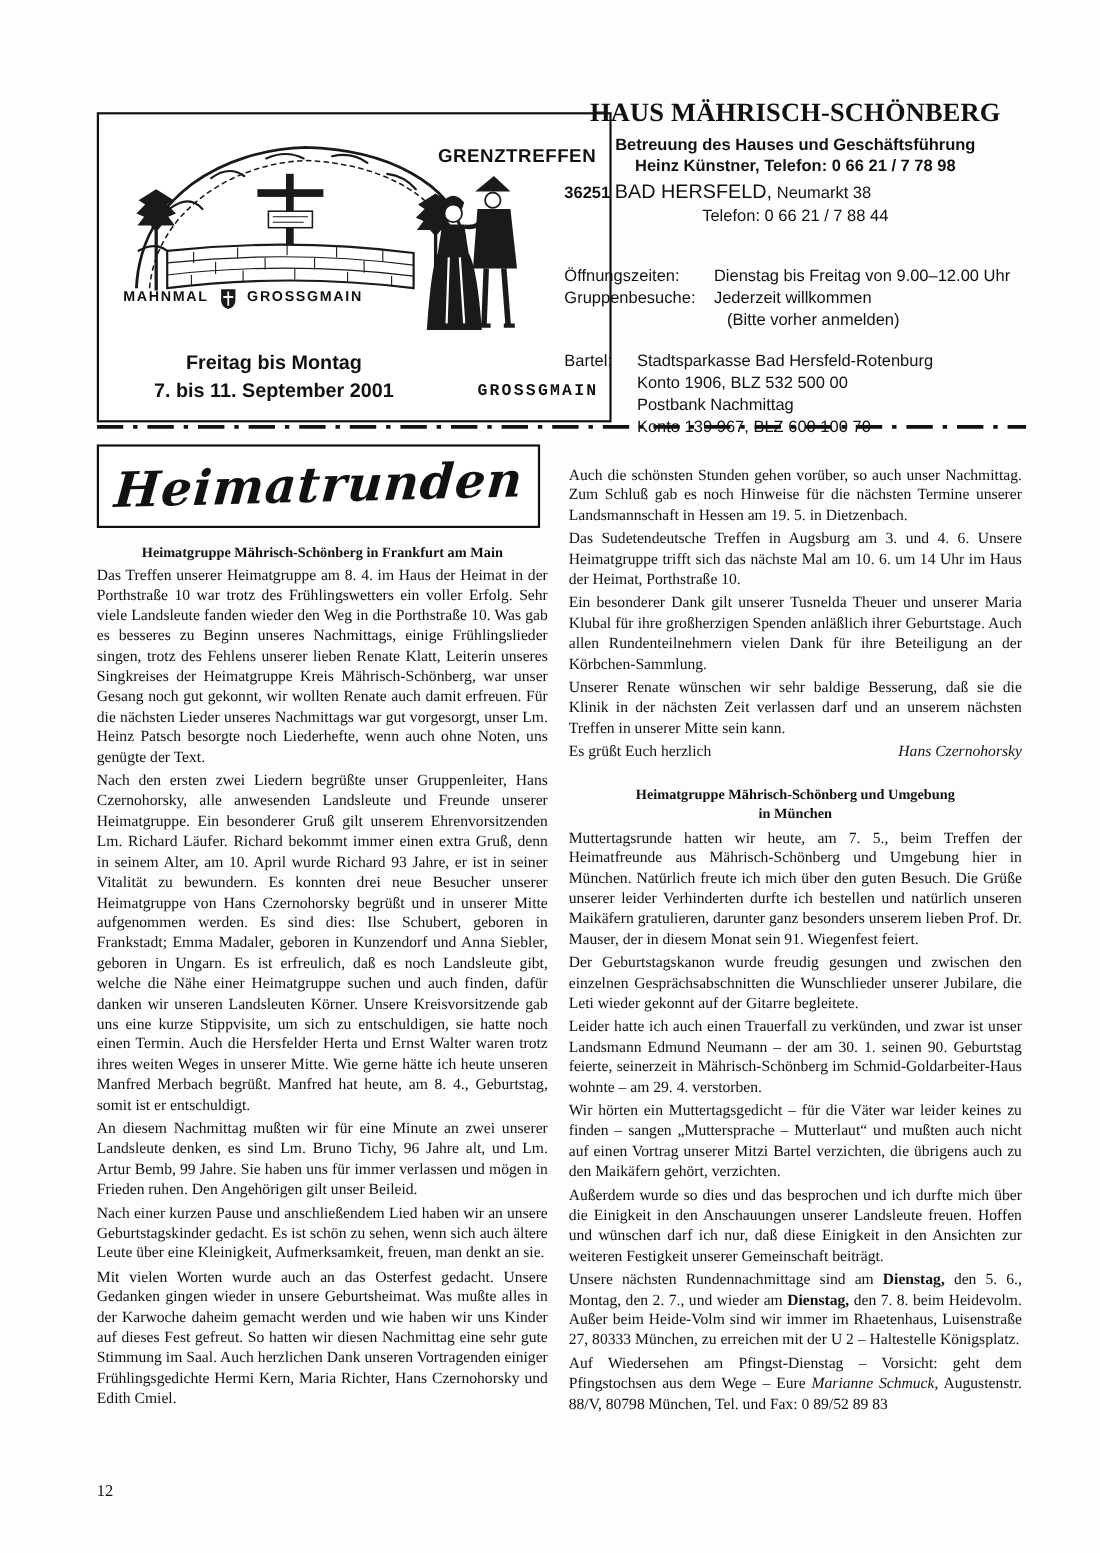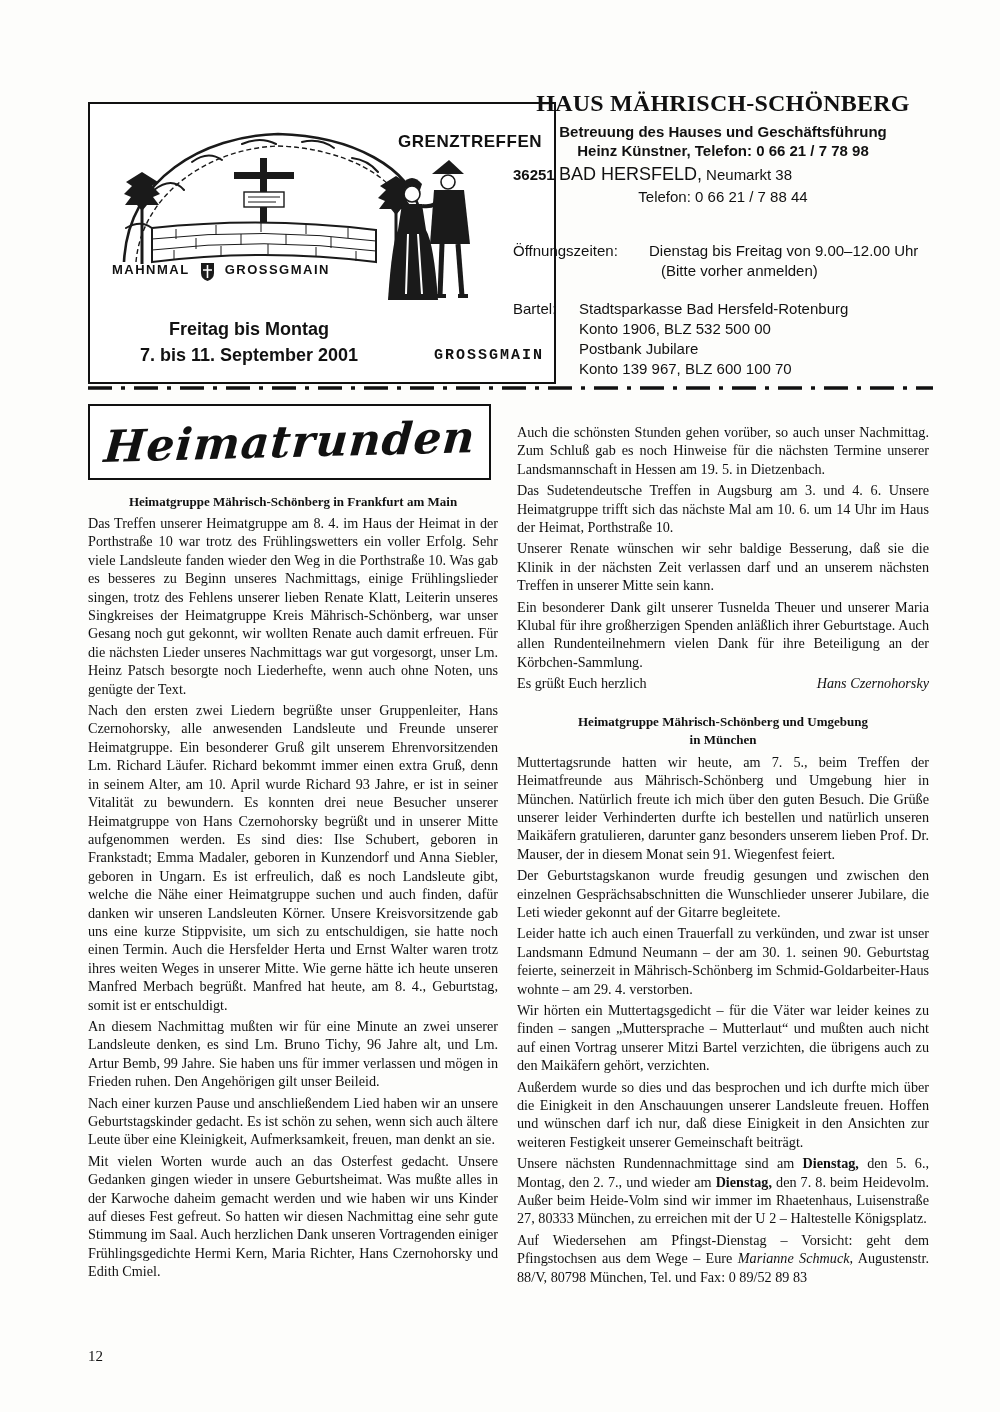--- a/index.html
+++ b/index.html
@@ -130,29 +130,33 @@
       <span class="city">BAD HERSFELD,</span>
       <span class="street">Neumarkt 38</span>
     </div>
     <div class="hi-phone">Telefon: 0 66 21 / 7 88 44</div>
 
     <div class="hi-rows">
       <div class="hi-row">
         <span class="hi-label">Öffnungszeiten:</span>
         <span>Dienstag bis Freitag von 9.00–12.00 Uhr</span>
       </div>
+      <div class="hi-row">
+        <span class="hi-label">Gruppenbesuche:</span>
+        <span>Jederzeit willkommen</span>
+      </div>
       <div class="hi-note">(Bitte vorher anmelden)</div>
     </div>
 
     <div class="hi-banks">
       <span class="hi-label">Bartel:</span>
       <div>
           <div>Stadtsparkasse Bad Hersfeld-Rotenburg</div>
           <div>Konto 1906, BLZ 532 500 00</div>
-          <div>Postbank Jubilare</div>
+          <div>Postbank Nachmittag</div>
           <div>Konto 139 967, BLZ 600 100 70</div>
         </div>
     </div>
   </div>
 
   <svg class="divider" width="845" height="4" viewBox="0 0 845 4" aria-hidden="true">
     <line x1="0" y1="2" x2="845" y2="2" stroke="#111" stroke-width="3.4" stroke-dasharray="24 9 4 9"></line>
   </svg>
 
   <div class="col col-left">
@@ -166,22 +170,22 @@
         <p class="para"><span>An diesem Nachmittag mußten wir für eine Minute an zwei unserer Landsleute denken, es sind Lm. Bruno Tichy, 96 Jahre alt, und Lm. Artur Bemb, 99 Jahre. Sie haben uns für immer verlassen und mögen in Frieden ruhen. Den Angehörigen gilt unser Beileid.</span></p>
         <p class="para"><span>Nach einer kurzen Pause und anschließendem Lied haben wir an unsere Geburtstagskinder gedacht. Es ist schön zu sehen, wenn sich auch ältere Leute über eine Kleinigkeit, Aufmerksamkeit, freuen, man denkt an sie.</span></p>
         <p class="para"><span>Mit vielen Worten wurde auch an das Osterfest gedacht. Unsere Gedanken gingen wieder in unsere Geburtsheimat. Was mußte alles in der Karwoche daheim gemacht werden und wie haben wir uns Kinder auf dieses Fest gefreut. So hatten wir diesen Nachmittag eine sehr gute Stimmung im Saal. Auch herzlichen Dank unseren Vortragenden einiger Frühlingsgedichte Hermi Kern, Maria Richter, Hans Czernohorsky und Edith Cmiel.</span></p>
       </div>
   </div>
 
   <div class="col col-right">
     <div>
         <p class="para"><span>Auch die schönsten Stunden gehen vorüber, so auch unser Nachmittag. Zum Schluß gab es noch Hinweise für die nächsten Termine unserer Landsmannschaft in Hessen am 19. 5. in Dietzenbach.</span></p>
         <p class="para"><span>Das Sudetendeutsche Treffen in Augsburg am 3. und 4. 6. Unsere Heimatgruppe trifft sich das nächste Mal am 10. 6. um 14 Uhr im Haus der Heimat, Porthstraße 10.</span></p>
+        <p class="para"><span>Ein besonderer Dank gilt unserer Tusnelda Theuer und unserer Maria Klubal für ihre großherzigen Spenden anläßlich ihrer Geburtstage. Auch allen Rundenteilnehmern vielen Dank für ihre Beteiligung an der Körbchen-Sammlung.</span></p>
         <p class="para"><span>Unserer Renate wünschen wir sehr baldige Besserung, daß sie die Klinik in der nächsten Zeit verlassen darf und an unserem nächsten Treffen in unserer Mitte sein kann.</span></p>
-        <p class="para"><span>Ein besonderer Dank gilt unserer Tusnelda Theuer und unserer Maria Klubal für ihre großherzigen Spenden anläßlich ihrer Geburtstage. Auch allen Rundenteilnehmern vielen Dank für ihre Beteiligung an der Körbchen-Sammlung.</span></p>
       </div>
 
     <div class="closing-row">
       <span>Es grüßt Euch herzlich</span>
       <span class="closing-name">Hans Czernohorsky</span>
     </div>
 
     <div class="article-heading tight">Heimatgruppe Mährisch-Schönberg und Umgebung</div>
     <div class="article-heading second-line">in München</div>
     <div>

